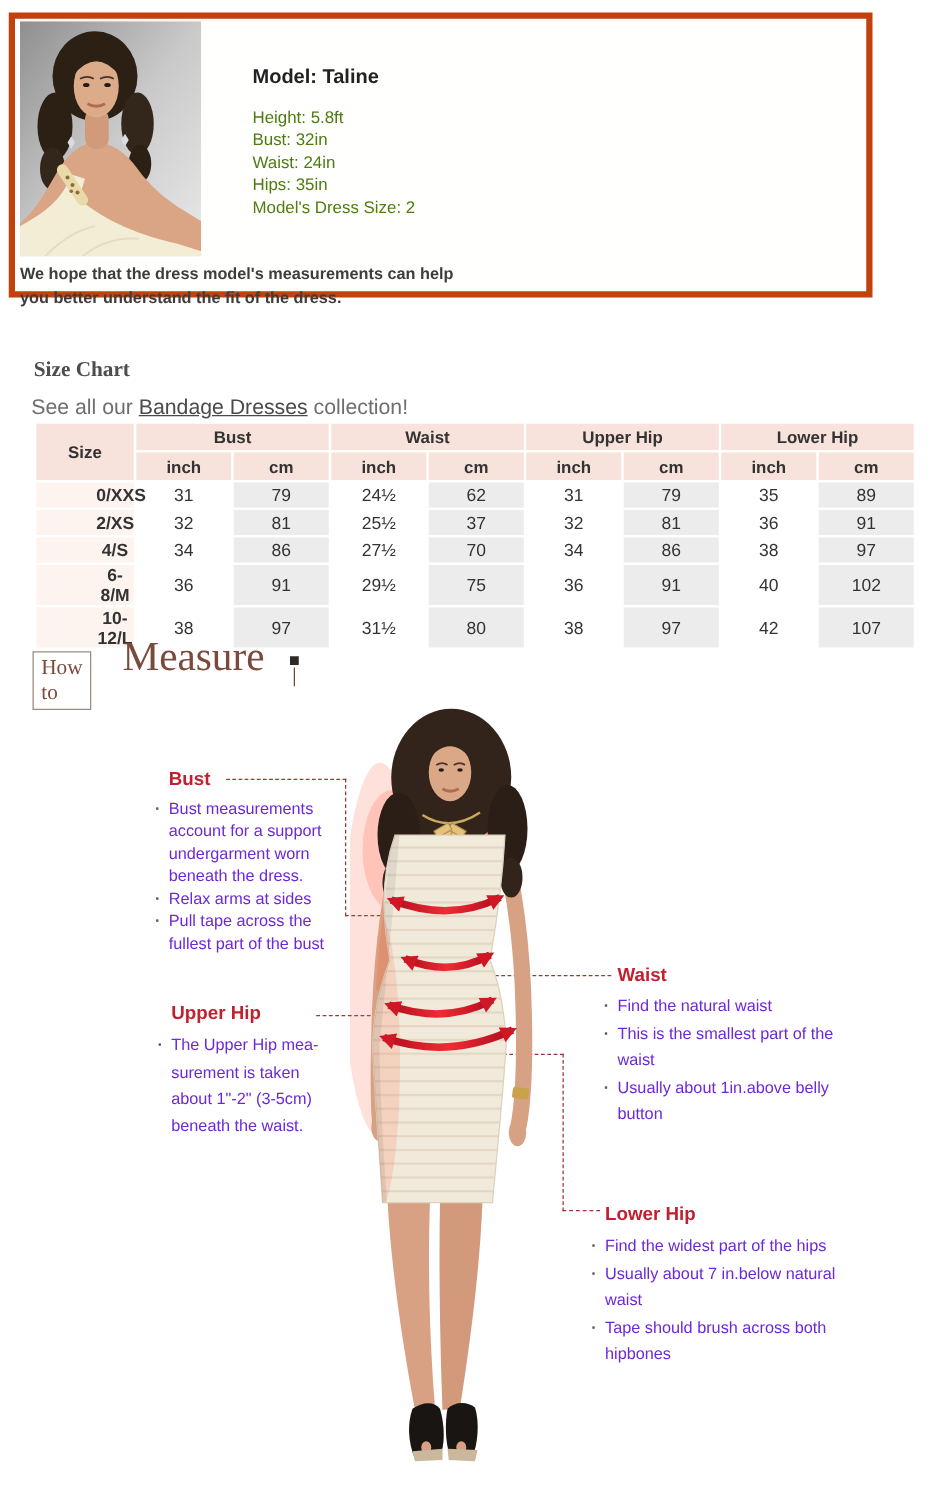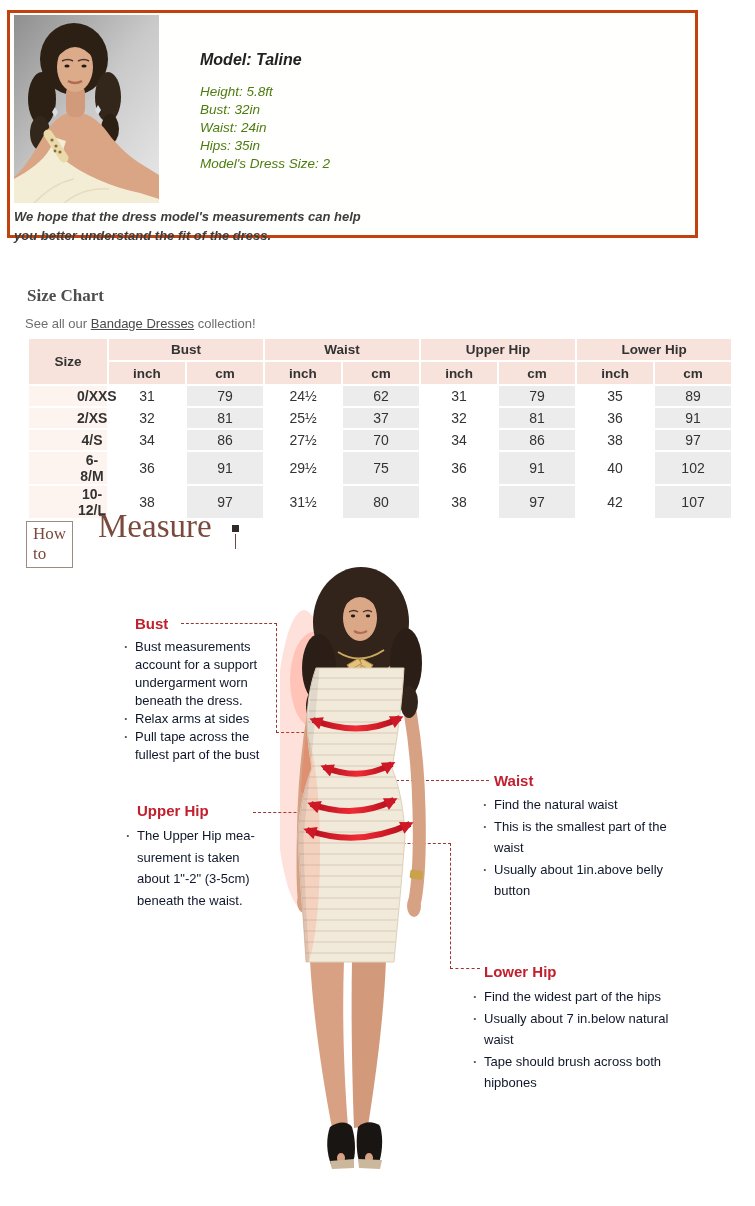--- a/index.html
+++ b/index.html
@@ -1,30 +1,30 @@
 <!DOCTYPE html>
 <html><head>
 <meta charset="utf-8">
 <style>
   html,body{margin:0;padding:0;background:#fff;}
   #screen{position:relative;width:755px;height:1206px;background:#ffffff;overflow:hidden;
           font-family:"Liberation Sans", sans-serif;color:#3c3c3c;}
   
   .model-box{position:absolute;left:7px;top:10px;width:691px;height:228px;
-             border:3px solid #c2410c;background:#fffffe;box-sizing:border-box;font-style:italic;}
+             border:5px solid #c2410c;background:#fffffe;box-sizing:border-box;}
   .model-photo{position:absolute;left:4px;top:2px;width:145px;height:188px;}
   .model-info{position:absolute;left:190px;top:38px;width:300px;}
   .model-title{font-size:16px;font-weight:bold;color:#222;margin-bottom:14px;}
   .model-spec{font-size:13.5px;color:#4d7c0f;line-height:18px;}
   .model-note{position:absolute;left:4px;top:194px;width:360px;font-size:13px;
               font-weight:bold;color:#3d3d3d;line-height:19px;}
   
   .sc-heading{position:absolute;left:27px;top:286px;font-family:"Liberation Serif",serif;
               font-size:17px;font-weight:bold;color:#4d4d4d;}
-  .sc-intro{position:absolute;left:25px;top:316px;font-size:13px;color:#6e6e6e;}
+  .sc-intro{position:absolute;left:25px;top:316px;font-size:17px;color:#6e6e6e;}
   .sc-intro a{color:#4a4a4a;text-decoration:underline;cursor:pointer;}
   .sc-table{position:absolute;left:27px;top:337px;border-collapse:separate;border-spacing:2px;
             table-layout:fixed;width:688px;}
   .sc-table th,.sc-table td{text-align:center;vertical-align:middle;font-size:14px;color:#333;padding:0;}
   .sc-table th{background:#f8e3dc;font-weight:bold;height:21px;font-size:13.5px;}
   .sc-table th.unit{height:22px;}
   .sc-table td{height:20px;background:#ffffff;}
   .sc-table td.size{background:#fdf3ef;font-weight:bold;padding-left:48px;}
   .sc-table td.cm{background:#ececec;margin-left:28px;}
   .sc-table col.c-size{width:78px;}
@@ -32,21 +32,21 @@
   
   .htm{position:absolute;left:26px;top:508px;height:44px;color:#7b4a3c;
        font-family:"Liberation Serif",serif;}
   .htm-small{position:absolute;left:0;top:13px;font-size:17px;border:1px solid #9b8b80;
              padding:2px 6px 3px 6px;}
   .htm-large{position:absolute;left:72px;top:0;font-size:33px;}
   .htm-square{position:absolute;left:206px;top:17px;width:7px;height:7px;background:#2f2a26;}
   .htm-tick{position:absolute;left:209px;top:26px;width:1px;height:15px;background:#6b4a3e;}
   
   .m-label{position:absolute;font-size:15px;font-weight:bold;color:#c1202e;}
-  .m-list{position:absolute;margin:0;padding:0;list-style:none;font-size:13px;color:#0f172a;}
+  .m-list{position:absolute;margin:0;padding:0;list-style:none;font-size:13px;color:#6d28d9;}
   .m-list li{position:relative;padding-left:12px;}
   .m-list li::before{content:"·";position:absolute;left:1px;top:0;font-weight:bold;color:#555;}
   .lh18 li{line-height:18px;}
   .lh21 li{line-height:21.5px;}
   .dash-h{position:absolute;border-top:1px dashed #9c352c;height:0;}
   .dash-v{position:absolute;border-left:1px dashed #9c352c;width:0;}
   .figure-svg{position:absolute;left:280px;top:560px;width:190px;height:632px;}
 </style>
 </head>
 <body>

